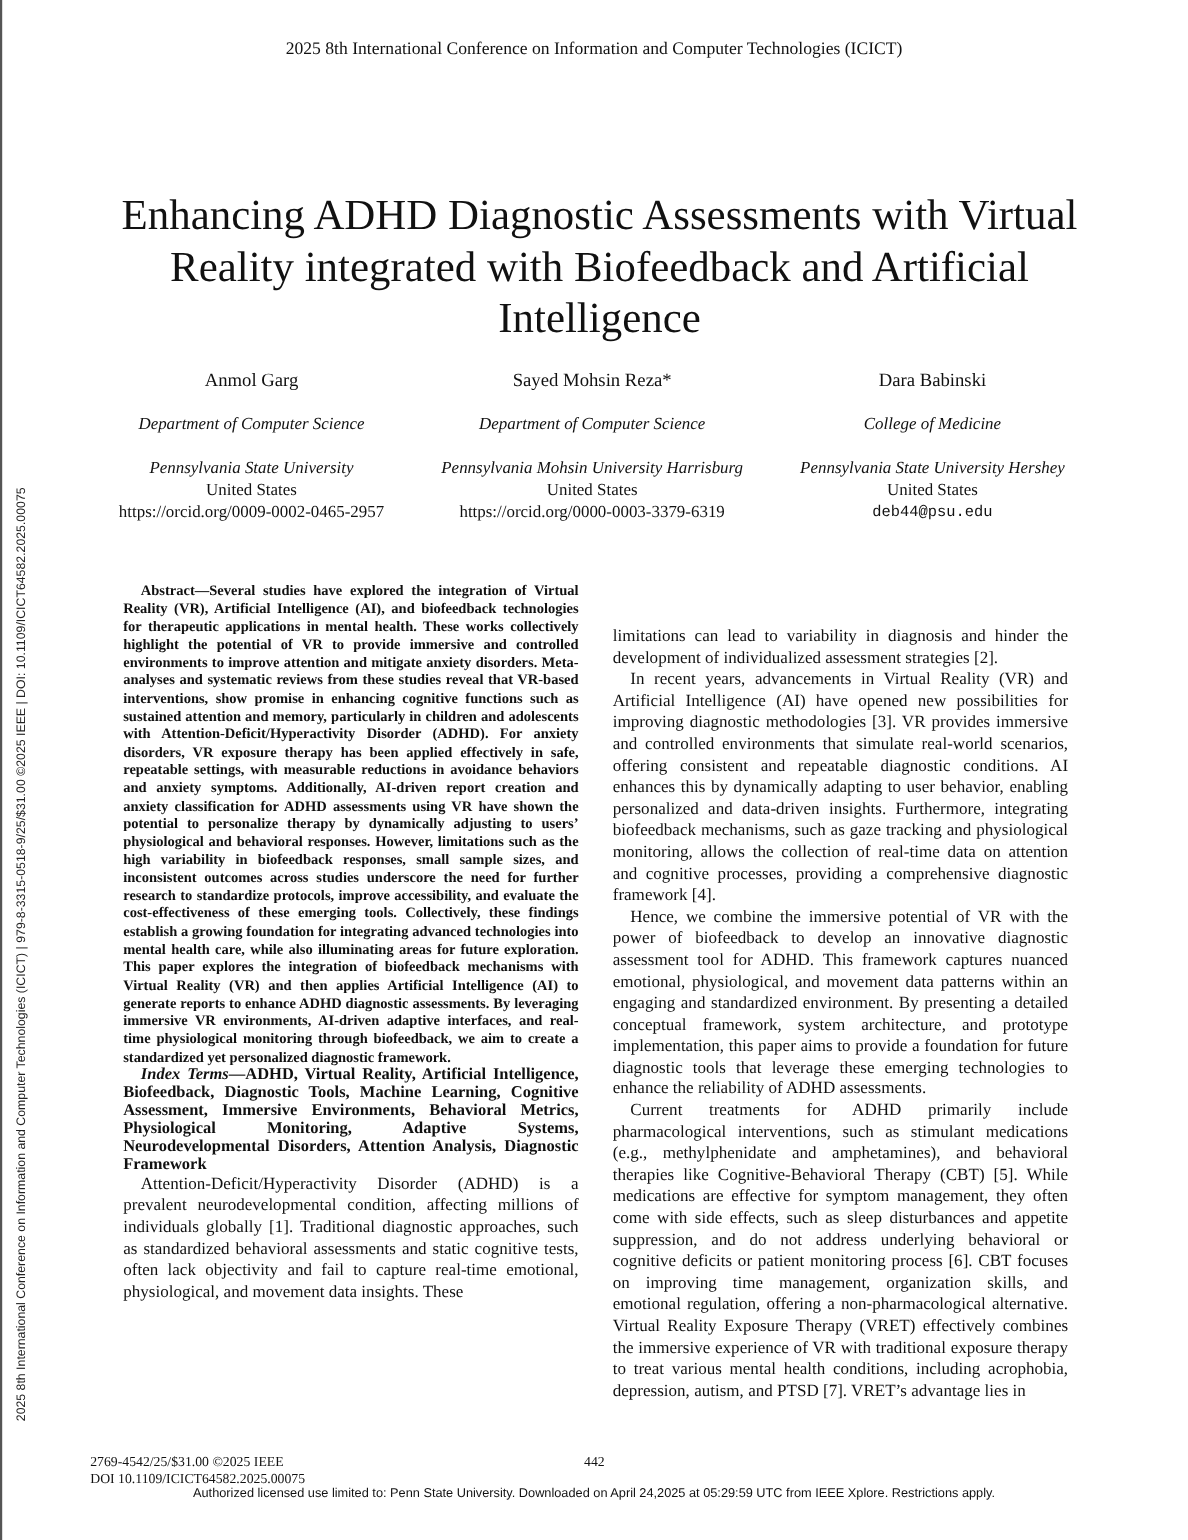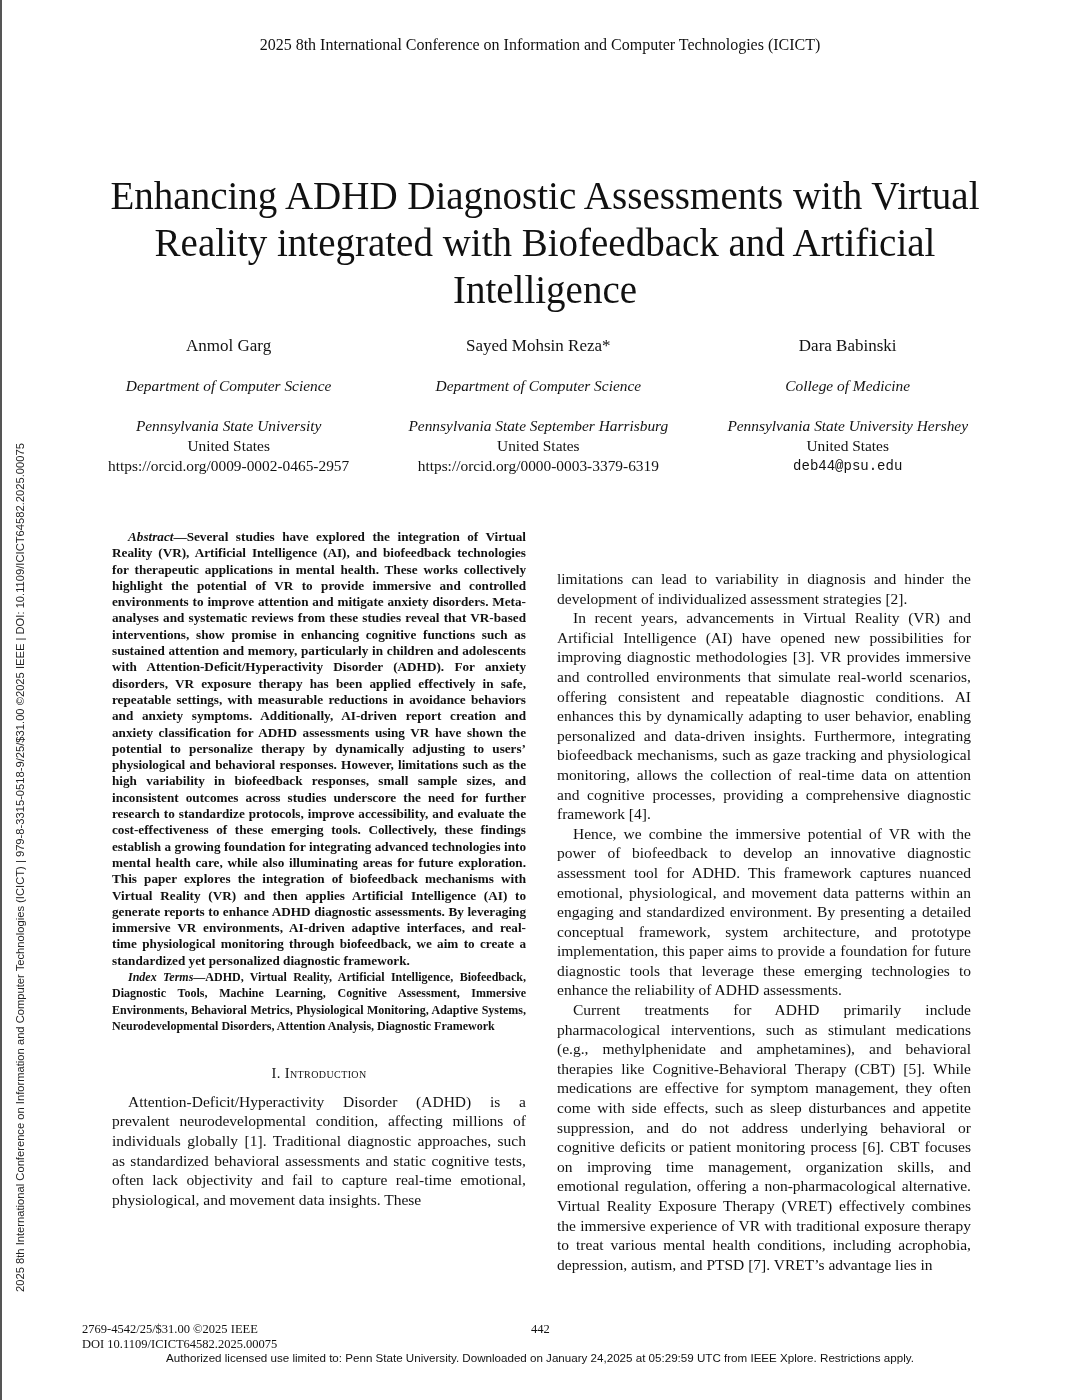--- a/index.html
+++ b/index.html
@@ -10,22 +10,22 @@
     .title { position: absolute; top: 172px; left: 100px; width: 890px; text-align: center; font-size: 39px; line-height: 47px; }
     .authors { position: absolute; top: 336px; left: 108px; width: 860px; display: flex; justify-content: space-between; }
     .author { text-align: center; font-size: 15.4px; line-height: 20px; white-space: nowrap; }
     .author .name { font-size: 17px; margin-bottom: 1px; }
     .author .dept, .author .uni { font-style: italic; margin-top: 20px; }
     .author .mono { font-family: "Liberation Mono", monospace; font-size: 14px; }
     .col { position: absolute; top: 529px; width: 414px; font-size: 15.5px; line-height: 19.6px; text-align: justify; hyphens: auto; }
     .col-left { left: 112px; }
     .col-right { left: 557px; margin-top: 40px; }
     .abstract { font-weight: bold; font-size: 13.2px; line-height: 16.3px; text-indent: 16px; margin: 0; }
-    .abstract .lead { font-style: italic; }
-    .index-terms { font-weight: bold; font-size: 12px; line-height: 16.3px; text-indent: 16px; margin: 0; }
+    .abstract .lead { }
+    .index-terms { font-weight: bold; font-size: 15px; line-height: 16.3px; text-indent: 16px; margin: 0; }
     .index-terms .lead { font-style: italic; }
     .section-head { text-align: center; font-size: 14.6px; margin: 18px 0 8px 0; font-variant: small-caps; letter-spacing: 0.4px; }
     .para { margin: 0; text-indent: 16px; }
     .para.noindent { text-indent: 0; }
     .footer-left { position: absolute; left: 82px; top: 1322px; font-size: 12.5px; line-height: 14.5px; }
     .page-num { position: absolute; left: 531px; top: 1322px; font-size: 12.5px; }
     .license { position: absolute; left: 0; width: 1080px; top: 1351px; text-align: center; font-family: "Liberation Sans", sans-serif; font-size: 11.6px; color: #111; }
   </style>
 </head>
 <body>
@@ -42,45 +42,44 @@
   <div class="author">
     <div class="name">Anmol Garg</div>
     <div class="dept">Department of Computer Science</div>
     <div class="uni">Pennsylvania State University</div>
     <div>United States</div>
     <div>https://orcid.org/0009-0002-0465-2957</div>
   </div>
   <div class="author">
     <div class="name">Sayed Mohsin Reza*</div>
     <div class="dept">Department of Computer Science</div>
-    <div class="uni">Pennsylvania State September Harrisburg</div>
+    <div class="uni">Pennsylvania Mohsin University Harrisburg</div>
     <div>United States</div>
     <div>https://orcid.org/0000-0003-3379-6319</div>
   </div>
   <div class="author">
     <div class="name">Dara Babinski</div>
     <div class="dept">College of Medicine</div>
     <div class="uni">Pennsylvania State University Hershey</div>
     <div>United States</div>
     <div class="mono">deb44@psu.edu</div>
   </div>
 </div>
 
 <div class="col col-left">
   <p class="abstract"><span class="lead">Abstract</span><span>—</span><span>Several studies have explored the integration of Virtual Reality (VR), Artificial Intelligence (AI), and biofeedback technologies for therapeutic applications in mental health. These works collectively highlight the potential of VR to provide immersive and controlled environments to improve attention and mitigate anxiety disorders. Meta-analyses and systematic reviews from these studies reveal that VR-based interventions, show promise in enhancing cognitive functions such as sustained attention and memory, particularly in children and adolescents with Attention-Deficit/Hyperactivity Disorder (ADHD). For anxiety disorders, VR exposure therapy has been applied effectively in safe, repeatable settings, with measurable reductions in avoidance behaviors and anxiety symptoms. Additionally, AI-driven report creation and anxiety classification for ADHD assessments using VR have shown the potential to personalize therapy by dynamically adjusting to users’ physiological and behavioral responses. However, limitations such as the high variability in biofeedback responses, small sample sizes, and inconsistent outcomes across studies underscore the need for further research to standardize protocols, improve accessibility, and evaluate the cost-effectiveness of these emerging tools. Collectively, these findings establish a growing foundation for integrating advanced technologies into mental health care, while also illuminating areas for future exploration. This paper explores the integration of biofeedback mechanisms with Virtual Reality (VR) and then applies Artificial Intelligence (AI) to generate reports to enhance ADHD diagnostic assessments. By leveraging immersive VR environments, AI-driven adaptive interfaces, and real-time physiological monitoring through biofeedback, we aim to create a standardized yet personalized diagnostic framework.</span></p>
   <p class="index-terms"><span class="lead">Index Terms</span><span>—</span><span>ADHD, Virtual Reality, Artificial Intelligence, Biofeedback, Diagnostic Tools, Machine Learning, Cognitive Assessment, Immersive Environments, Behavioral Metrics, Physiological Monitoring, Adaptive Systems, Neurodevelopmental Disorders, Attention Analysis, Diagnostic Framework</span></p>
-  <div class="section-head" style="margin-top:30px;">I. Introduction</div>
   <p class="para">Attention-Deficit/Hyperactivity Disorder (ADHD) is a prevalent neurodevelopmental condition, affecting millions of individuals globally [1]. Traditional diagnostic approaches, such as standardized behavioral assessments and static cognitive tests, often lack objectivity and fail to capture real-time emotional, physiological, and movement data insights. These</p>
 </div>
 
 <div class="col col-right">
   <p class="para noindent">limitations can lead to variability in diagnosis and hinder the development of individualized assessment strategies [2].</p>
   <p class="para">In recent years, advancements in Virtual Reality (VR) and Artificial Intelligence (AI) have opened new possibilities for improving diagnostic methodologies [3]. VR provides immersive and controlled environments that simulate real-world scenarios, offering consistent and repeatable diagnostic conditions. AI enhances this by dynamically adapting to user behavior, enabling personalized and data-driven insights. Furthermore, integrating biofeedback mechanisms, such as gaze tracking and physiological monitoring, allows the collection of real-time data on attention and cognitive processes, providing a comprehensive diagnostic framework [4].</p>
   <p class="para">Hence, we combine the immersive potential of VR with the power of biofeedback to develop an innovative diagnostic assessment tool for ADHD. This framework captures nuanced emotional, physiological, and movement data patterns within an engaging and standardized environment. By presenting a detailed conceptual framework, system architecture, and prototype implementation, this paper aims to provide a foundation for future diagnostic tools that leverage these emerging technologies to enhance the reliability of ADHD assessments.</p>
   <p class="para">Current treatments for ADHD primarily include pharmacological interventions, such as stimulant medications (e.g., methylphenidate and amphetamines), and behavioral therapies like Cognitive-Behavioral Therapy (CBT) [5]. While medications are effective for symptom management, they often come with side effects, such as sleep disturbances and appetite suppression, and do not address underlying behavioral or cognitive deficits or patient monitoring process [6]. CBT focuses on improving time management, organization skills, and emotional regulation, offering a non-pharmacological alternative. Virtual Reality Exposure Therapy (VRET) effectively combines the immersive experience of VR with traditional exposure therapy to treat various mental health conditions, including acrophobia, depression, autism, and PTSD [7]. VRET’s advantage lies in</p>
 </div>
 
 <div class="footer-left">
   <div>2769-4542/25/$31.00 ©2025 IEEE</div>
   <div>DOI 10.1109/ICICT64582.2025.00075</div>
 </div>
 <div class="page-num">442</div>
-<div class="license">Authorized licensed use limited to: Penn State University. Downloaded on January 24,2025 at 05:29:59 UTC from IEEE Xplore.  Restrictions apply.</div>
+<div class="license">Authorized licensed use limited to: Penn State University. Downloaded on April 24,2025 at 05:29:59 UTC from IEEE Xplore.  Restrictions apply.</div>
 
 </body></html>

